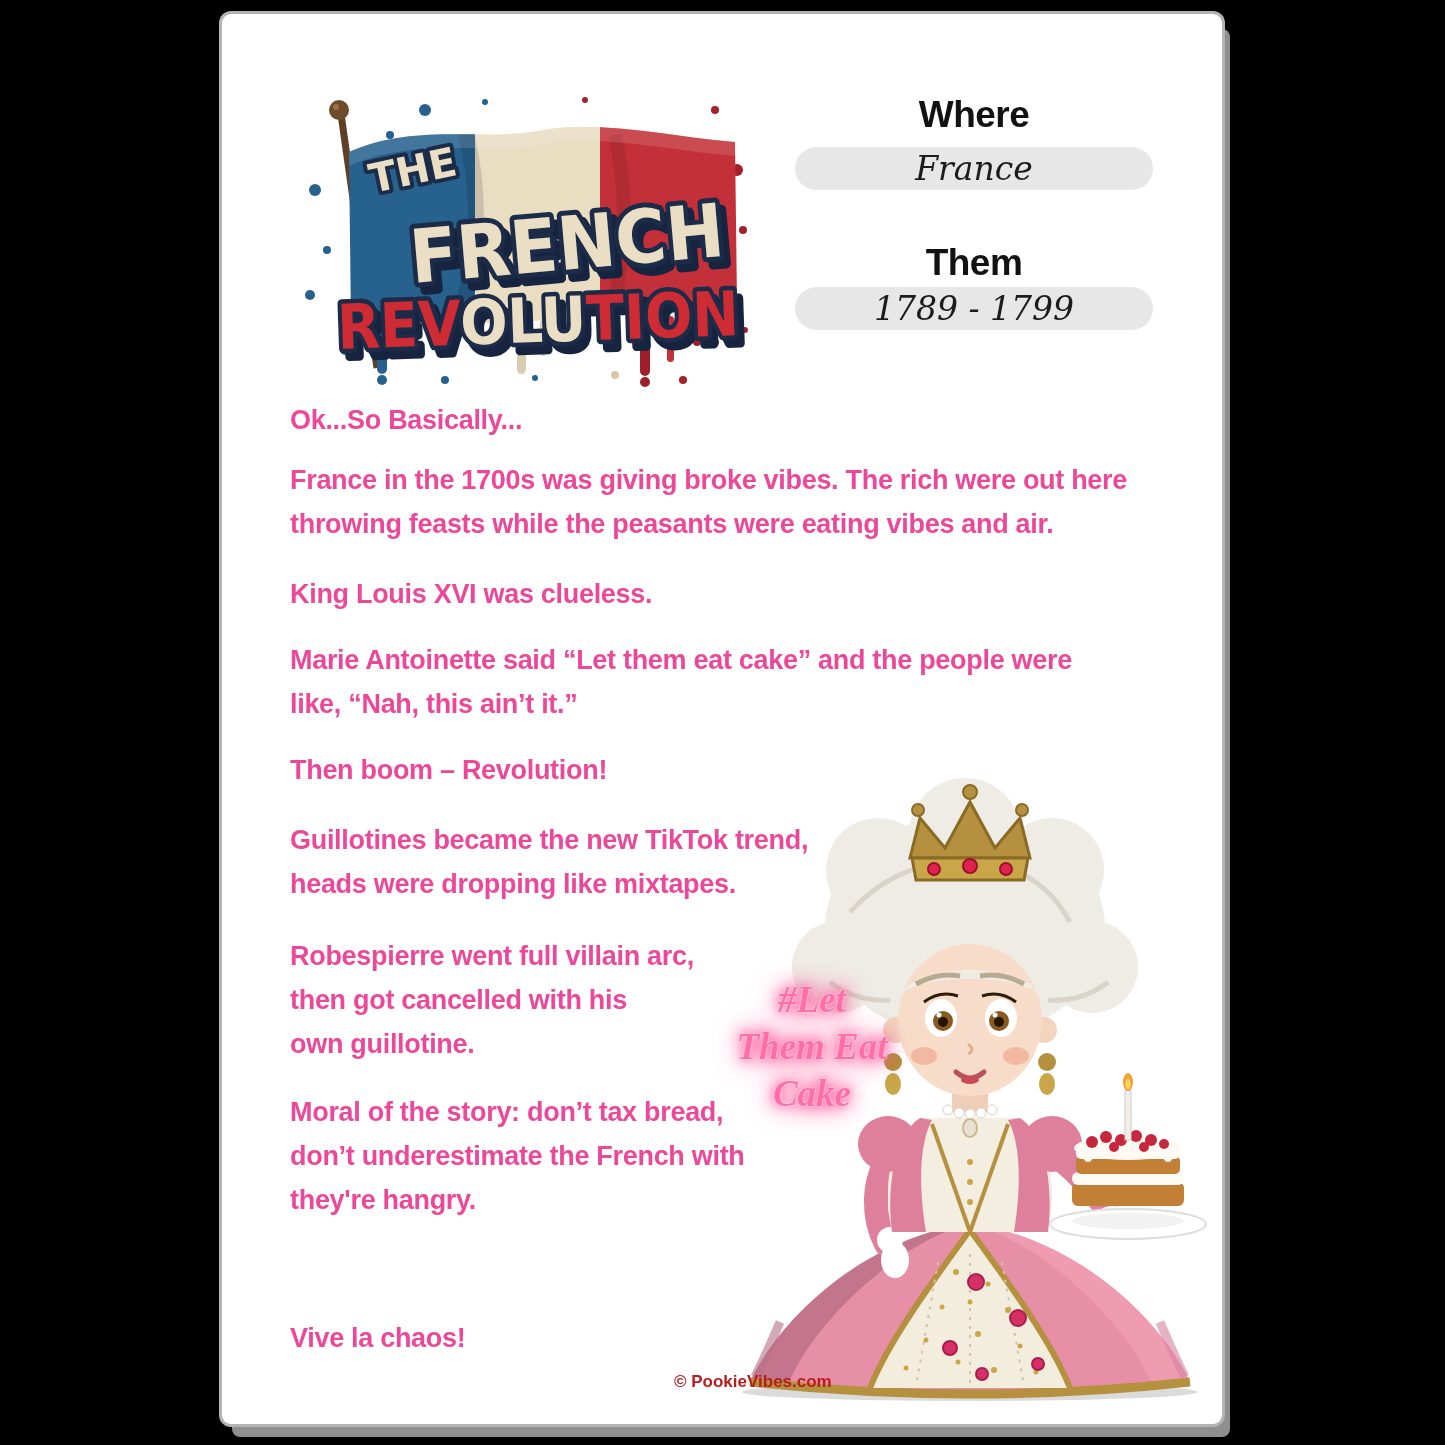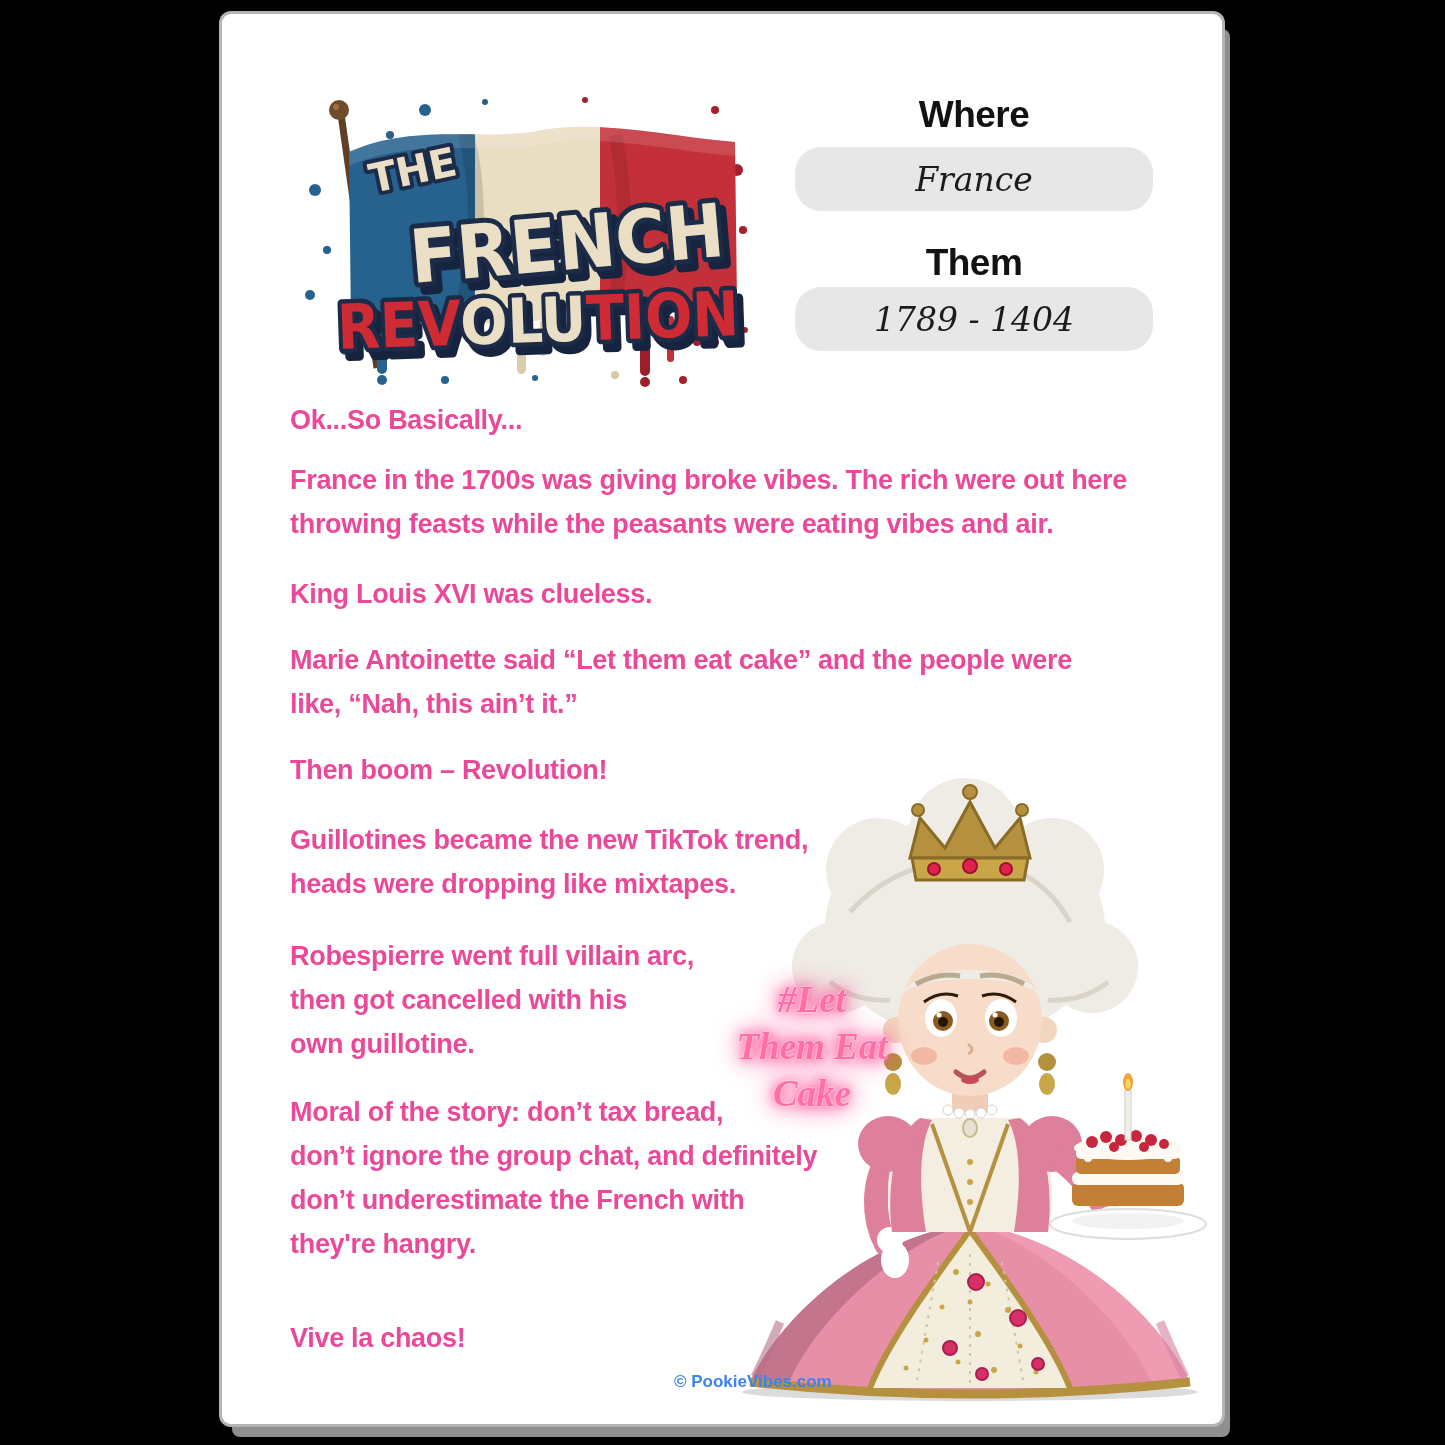--- a/index.html
+++ b/index.html
@@ -7,40 +7,40 @@
        font-family:"Liberation Sans", sans-serif;}
   .canvas{position:absolute;inset:0;background:#000;}
   .paper{position:absolute;left:222px;top:14px;width:1000px;height:1410px;background:#ffffff;
          border-radius:9px;box-shadow:0 0 0 3px #b4b4b4, 9px 14px 0 -1px #8f8f8f;overflow:hidden;}
   
   .logo-wrap{position:absolute;left:63px;top:66px;width:470px;height:312px;}
   .info-label{position:absolute;left:573px;width:358px;text-align:center;font-weight:700;
               font-size:37px;color:#121212;letter-spacing:-0.5px;}
   .label-where{top:80px;}
   .label-when{top:228px;}
-  .info-box{position:absolute;left:573px;width:358px;height:64px;border-radius:26px;
+  .info-box{position:absolute;left:573px;width:358px;height:43px;border-radius:26px;
             background:#e7e7e7;display:flex;align-items:center;justify-content:center;}
   .box-where{top:133px;}
   .box-when{top:273px;}
   .info-value{font-family:"DejaVu Serif", serif;font-style:italic;font-size:33px;color:#1c1c1c;}
   
   .tblock{position:absolute;left:68px;color:#ec4899;font-weight:700;font-size:27px;
           letter-spacing:-0.3px;}
   .tline{white-space:nowrap;height:44px;line-height:44px;}
   .b-heading{top:384px;}
   .b-p1{top:444px;} .b-p2{top:558px;} .b-p3{top:624px;} .b-p4{top:734px;text-align:right;}
   .b-p5{top:804px;} .b-p6{top:920px;} .b-p7{top:1076px;} .b-p8{top:1302px;}
   
   .queen-wrap{position:absolute;left:498px;top:748px;width:500px;height:645px;}
   .neon-caption{position:absolute;left:500px;top:962px;width:180px;text-align:center;z-index:5;
       font-family:Liberation Serif, serif;font-style:italic;font-weight:700;font-size:37px;
       line-height:47px;color:#ff6ea6;
       text-shadow:0 0 2px #ffffff,0 0 8px #ff7ab0,0 0 16px #ff4f93,0 0 28px #ff2e7e;}
   .footer-credit{position:absolute;left:452px;top:1358px;font-weight:700;font-size:17px;
-      color:#3b82f6;}
+      color:#b91c1c;}
 </style>
 </head>
 <body>
 
 <div class="canvas">
   <div class="paper">
 
     <div class="logo-wrap">
       <svg width="470" height="312" viewBox="0 0 470 312">
         <defs>
@@ -110,21 +110,21 @@
         </g>
       </svg>
     </div>
 
     <div class="info-label label-where">Where</div>
     <div class="info-box box-where">
       <span class="info-value">France</span>
     </div>
     <div class="info-label label-when">Them</div>
     <div class="info-box box-when">
-      <span class="info-value">1789 - 1404</span>
+      <span class="info-value">1789 - 1799</span>
     </div>
 
     <div class="tblock b-heading">
       <div class="tline">Ok...So Basically...</div>
     </div>
     <div class="tblock b-p1">
       <div class="tline">France in the 1700s was giving broke vibes. The rich were out here</div>
       <div class="tline">throwing feasts while the peasants were eating vibes and air.</div>
     </div>
     <div class="tblock b-p2">
@@ -141,21 +141,20 @@
       <div class="tline">Guillotines became the new TikTok trend,</div>
       <div class="tline">heads were dropping like mixtapes.</div>
     </div>
     <div class="tblock b-p6">
       <div class="tline">Robespierre went full villain arc,</div>
       <div class="tline">then got cancelled with his</div>
       <div class="tline">own guillotine.</div>
     </div>
     <div class="tblock b-p7">
       <div class="tline">Moral of the story: don’t tax bread,</div>
-      <div class="tline">don’t ignore the group chat, and definitely</div>
       <div class="tline">don’t underestimate the French with</div>
       <div class="tline">they're hangry.</div>
     </div>
     <div class="tblock b-p8">
       <div class="tline">Vive la chaos!</div>
     </div>
 
     <div class="queen-wrap">
       <svg width="500" height="645" viewBox="0 0 500 645">
 

